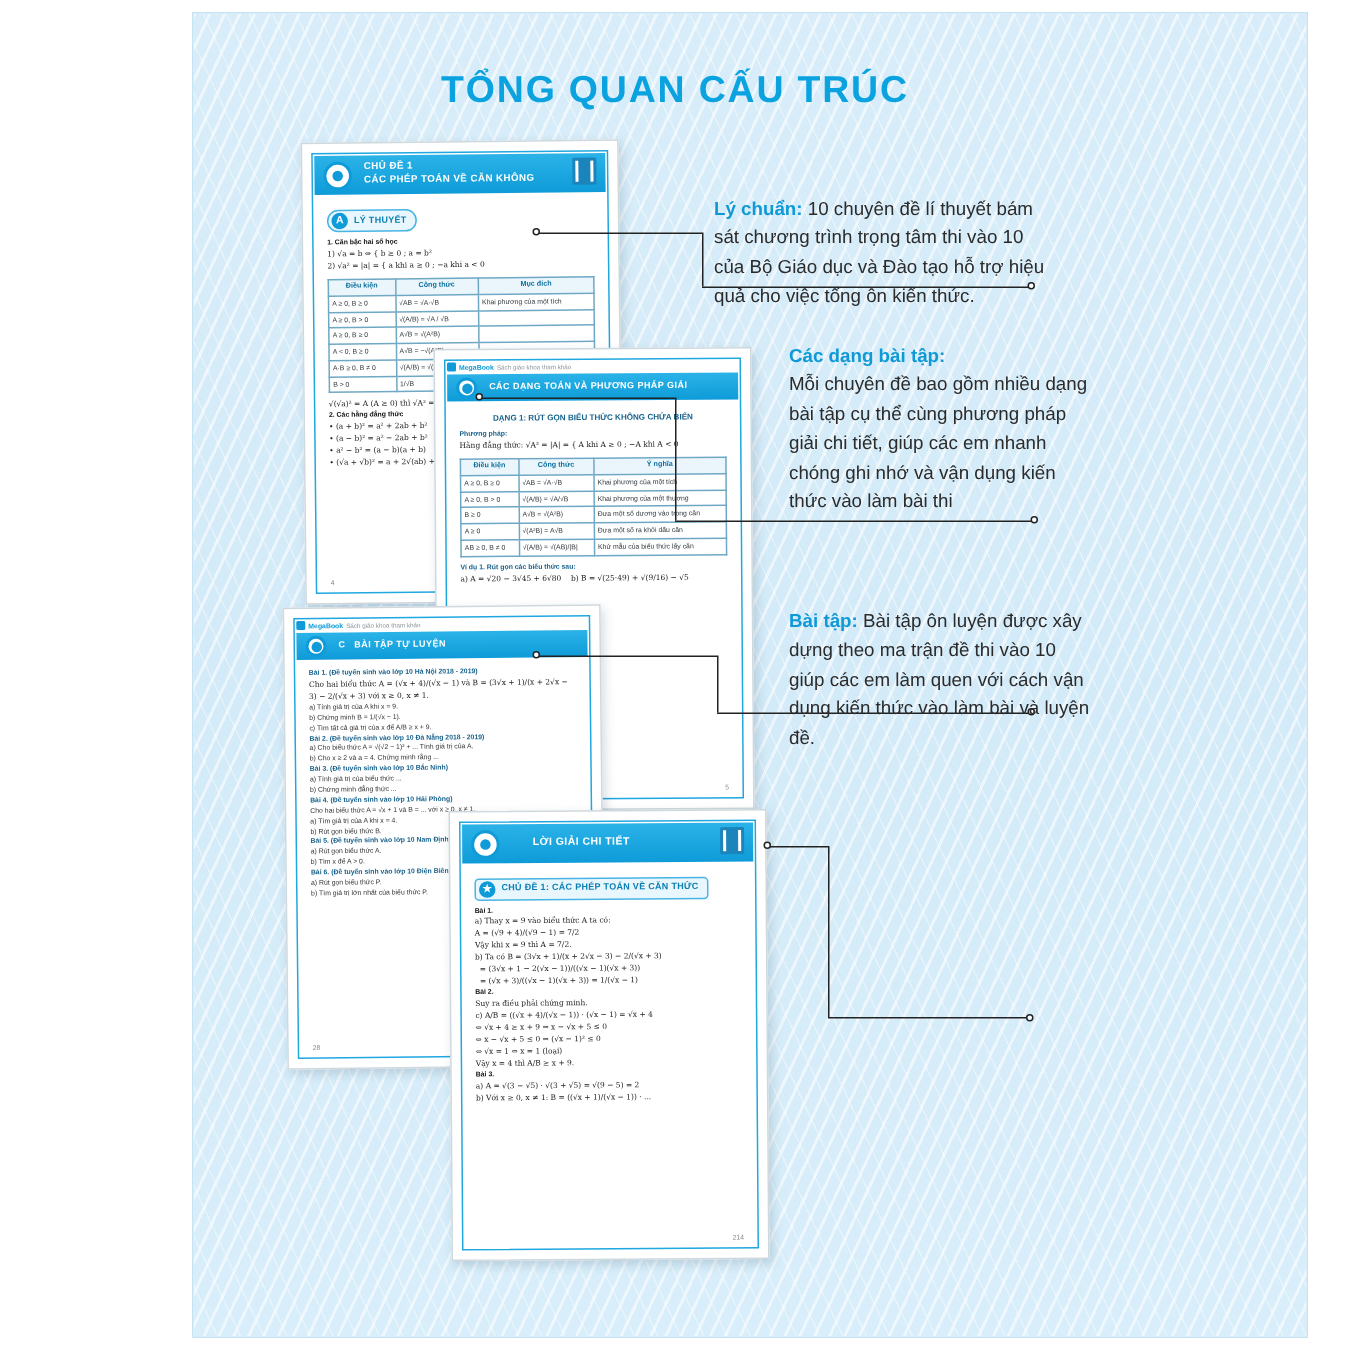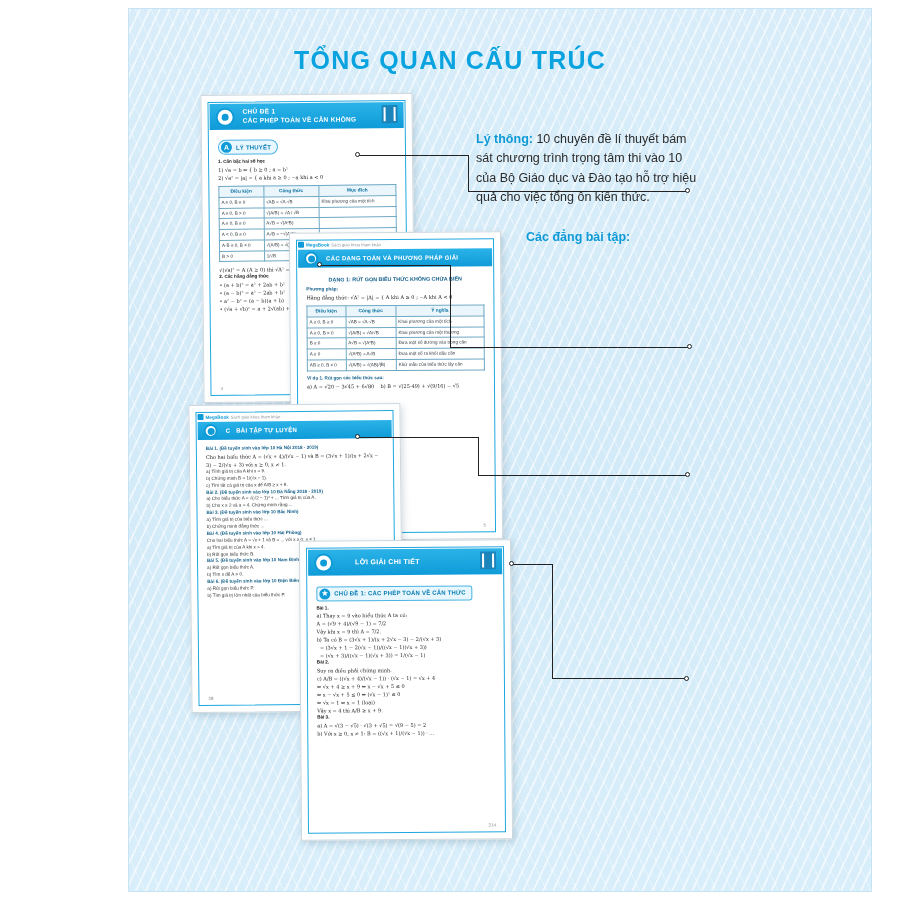--- a/index.html
+++ b/index.html
@@ -412,22 +412,25 @@
 
   <div class="leader" style="left:512px; top:564px; width:175px; height:120px;">
     <div class="h" style="left:0; top:0; width:40px;"></div>
     <div class="v" style="left:40px; top:0; height:114px;"></div>
     <div class="h" style="left:40px; top:114px; width:135px;"></div>
   </div>
   <div class="dot" style="left:509px; top:561px;"></div>
   <div class="dot" style="left:684px; top:676px;"></div>
 
   <div class="note" style="left:476px; top:130px; width:225px;">
-    <span class="hd">Lý thông:</span><span> 10 chuyên đề lí thuyết bám sát chương trình trọng tâm thi vào 10 của Bộ Giáo dục và Đào tạo hỗ trợ hiệu quả cho việc tổng ôn kiến thức.</span>
+    <span class="hd">Lý chuẩn:</span><span> 10 chuyên đề lí thuyết bám sát chương trình trọng tâm thi vào 10 của Bộ Giáo dục và Đào tạo hỗ trợ hiệu quả cho việc tổng ôn kiến thức.</span>
   </div>
 
   <div class="note" style="left:526px; top:228px; width:200px;">
-    <span class="hd">Các đẳng bài tập:</span><br>
-  </div>
-
+    <span class="hd">Các dạng bài tập:</span><br><span> Mỗi chuyên đề bao gồm nhiều dạng bài tập cụ thể cùng phương pháp giải chi tiết, giúp các em nhanh chóng ghi nhớ và vận dụng kiến thức vào làm bài thi</span>
+  </div>
+
+  <div class="note" style="left:526px; top:405px; width:205px;">
+    <span class="hd">Bài tập:</span><span> Bài tập ôn luyện được xây dựng theo ma trận đề thi vào 10 giúp các em làm quen với cách vận dụng kiến thức vào làm bài và luyện đề.</span>
+  </div>
 
 
 </div>
 
 </body></html>

